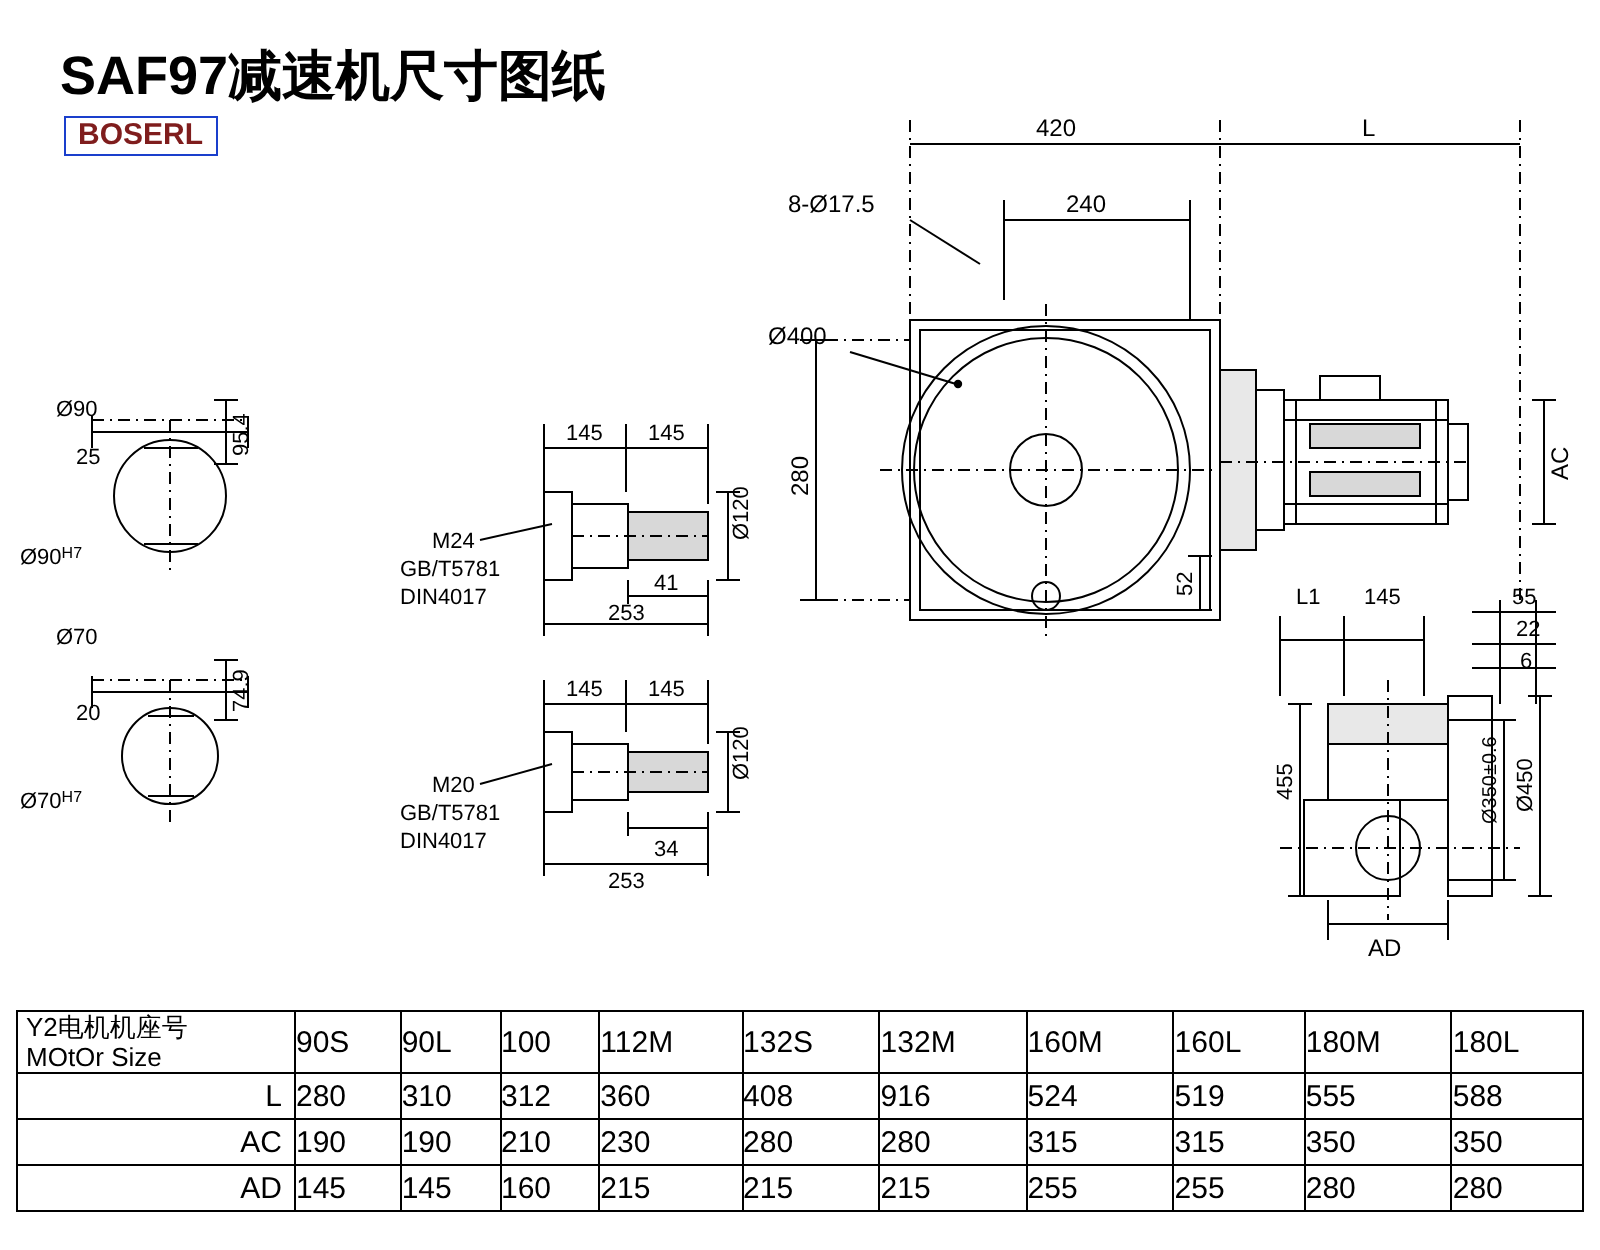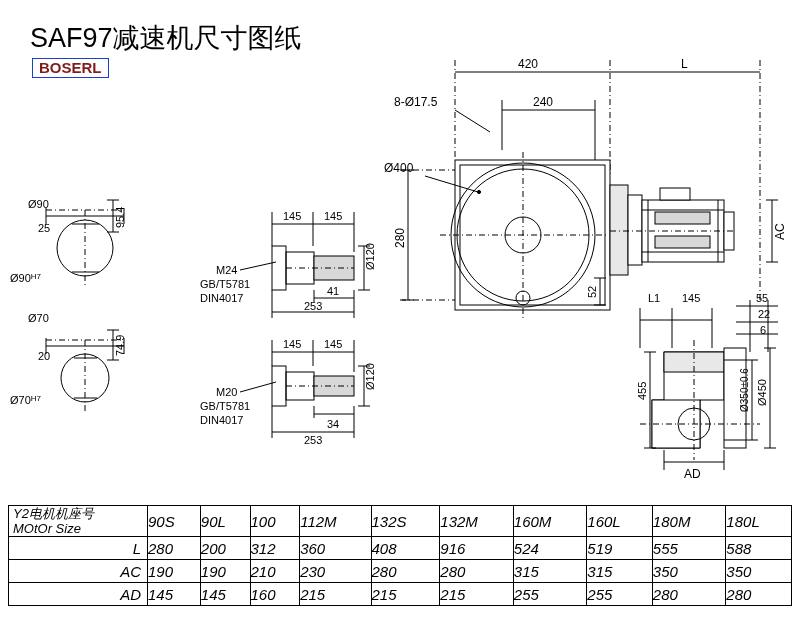--- a/index.html
+++ b/index.html
@@ -1,22 +1,22 @@
 <!DOCTYPE html>
 <html><head>
 <meta charset="utf-8">
 <style>
   html,body{margin:0;padding:0;background:#ffffff;}
   body{width:800px;height:625px;position:relative;font-family:"Liberation Sans",sans-serif;color:#000;overflow:hidden;}
   .canvas{position:absolute;left:0;top:0;width:800px;height:625px;}
-  #title{position:absolute;left:30px;top:20px;font-size:27px;font-weight:normal;letter-spacing:0px;}
+  #title{position:absolute;left:30px;top:20px;font-size:27px;font-weight:bold;letter-spacing:0px;}
   #brand{position:absolute;left:32px;top:58px;border:1.5px solid #1a3fcc;color:#7f1d1d;font-weight:bold;font-size:15px;padding:1px 6px;line-height:16px;}
   svg{display:block;}
   text{font-family:"Liberation Sans",sans-serif;fill:#000;}
-  .tbl{position:absolute;left:8px;top:505px;width:784px;border-collapse:collapse;font-style:italic;}
+  .tbl{position:absolute;left:8px;top:505px;width:784px;border-collapse:collapse;}
   .tbl td{border:1px solid #000;font-size:15px;text-align:left;height:22px;padding:0;}
   .tbl td.lbl{width:128px;text-align:right;padding-right:6px;}
   .tbl td.hdr0{text-align:left;padding-left:4px;font-size:13px;line-height:15px;}
 </style>
 </head>
 <body>
 
 <div id="title">SAF97减速机尺寸图纸</div>
 <div id="brand">BOSERL</div>
 
@@ -260,21 +260,21 @@
       <td>132S</td>
       <td>132M</td>
       <td>160M</td>
       <td>160L</td>
       <td>180M</td>
       <td>180L</td>
     </tr>
     <tr>
       <td class="lbl">L</td>
       <td>280</td>
-      <td>200</td>
+      <td>310</td>
       <td>312</td>
       <td>360</td>
       <td>408</td>
       <td>916</td>
       <td>524</td>
       <td>519</td>
       <td>555</td>
       <td>588</td>
     </tr>
     <tr>

